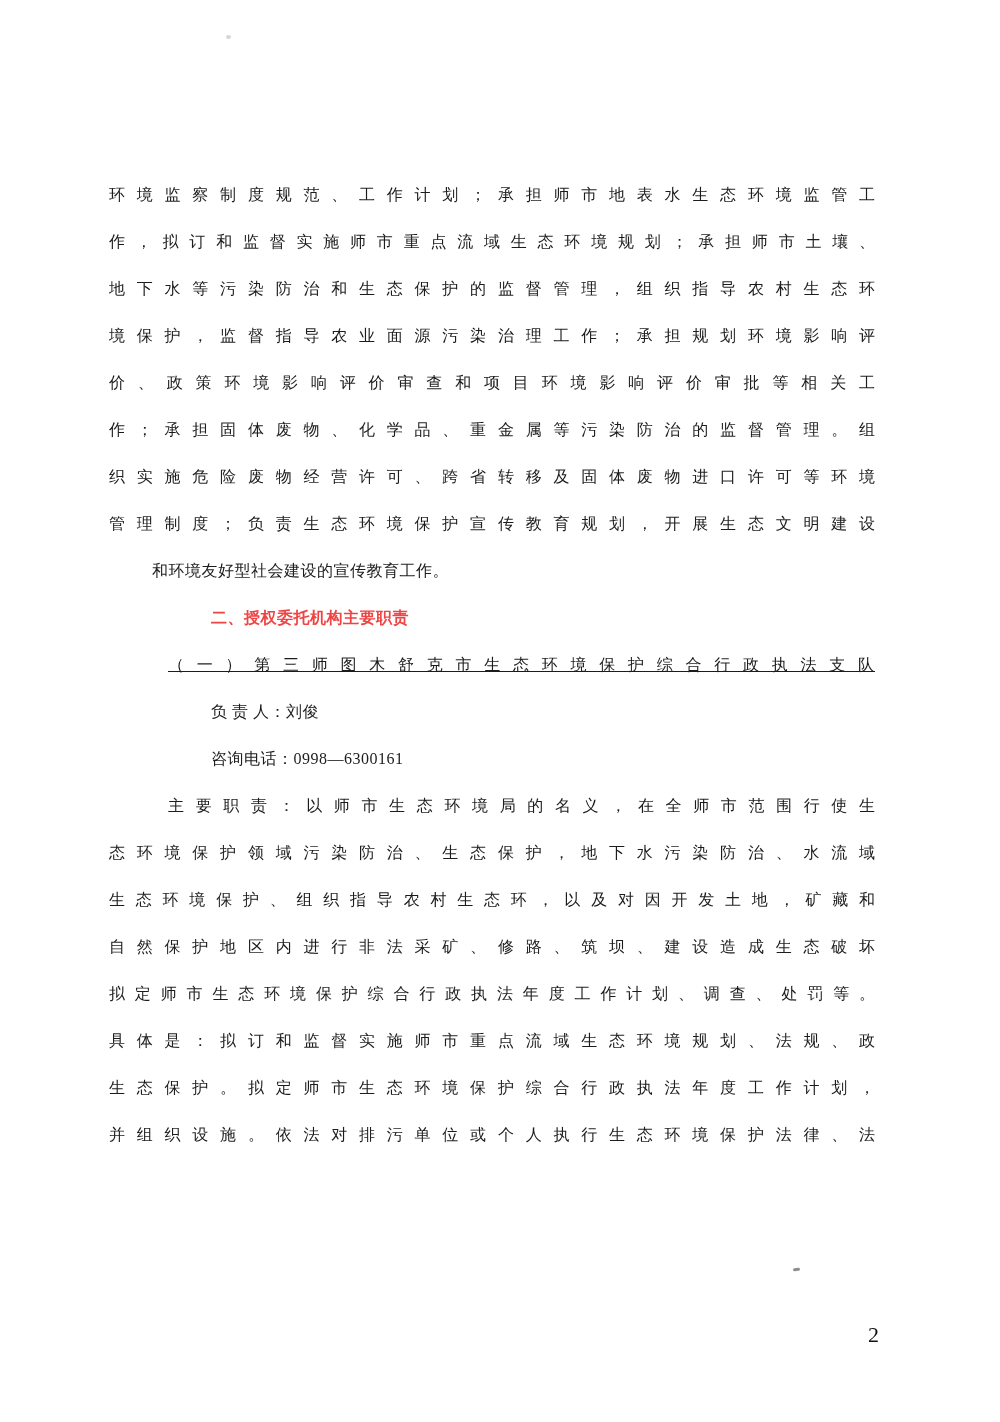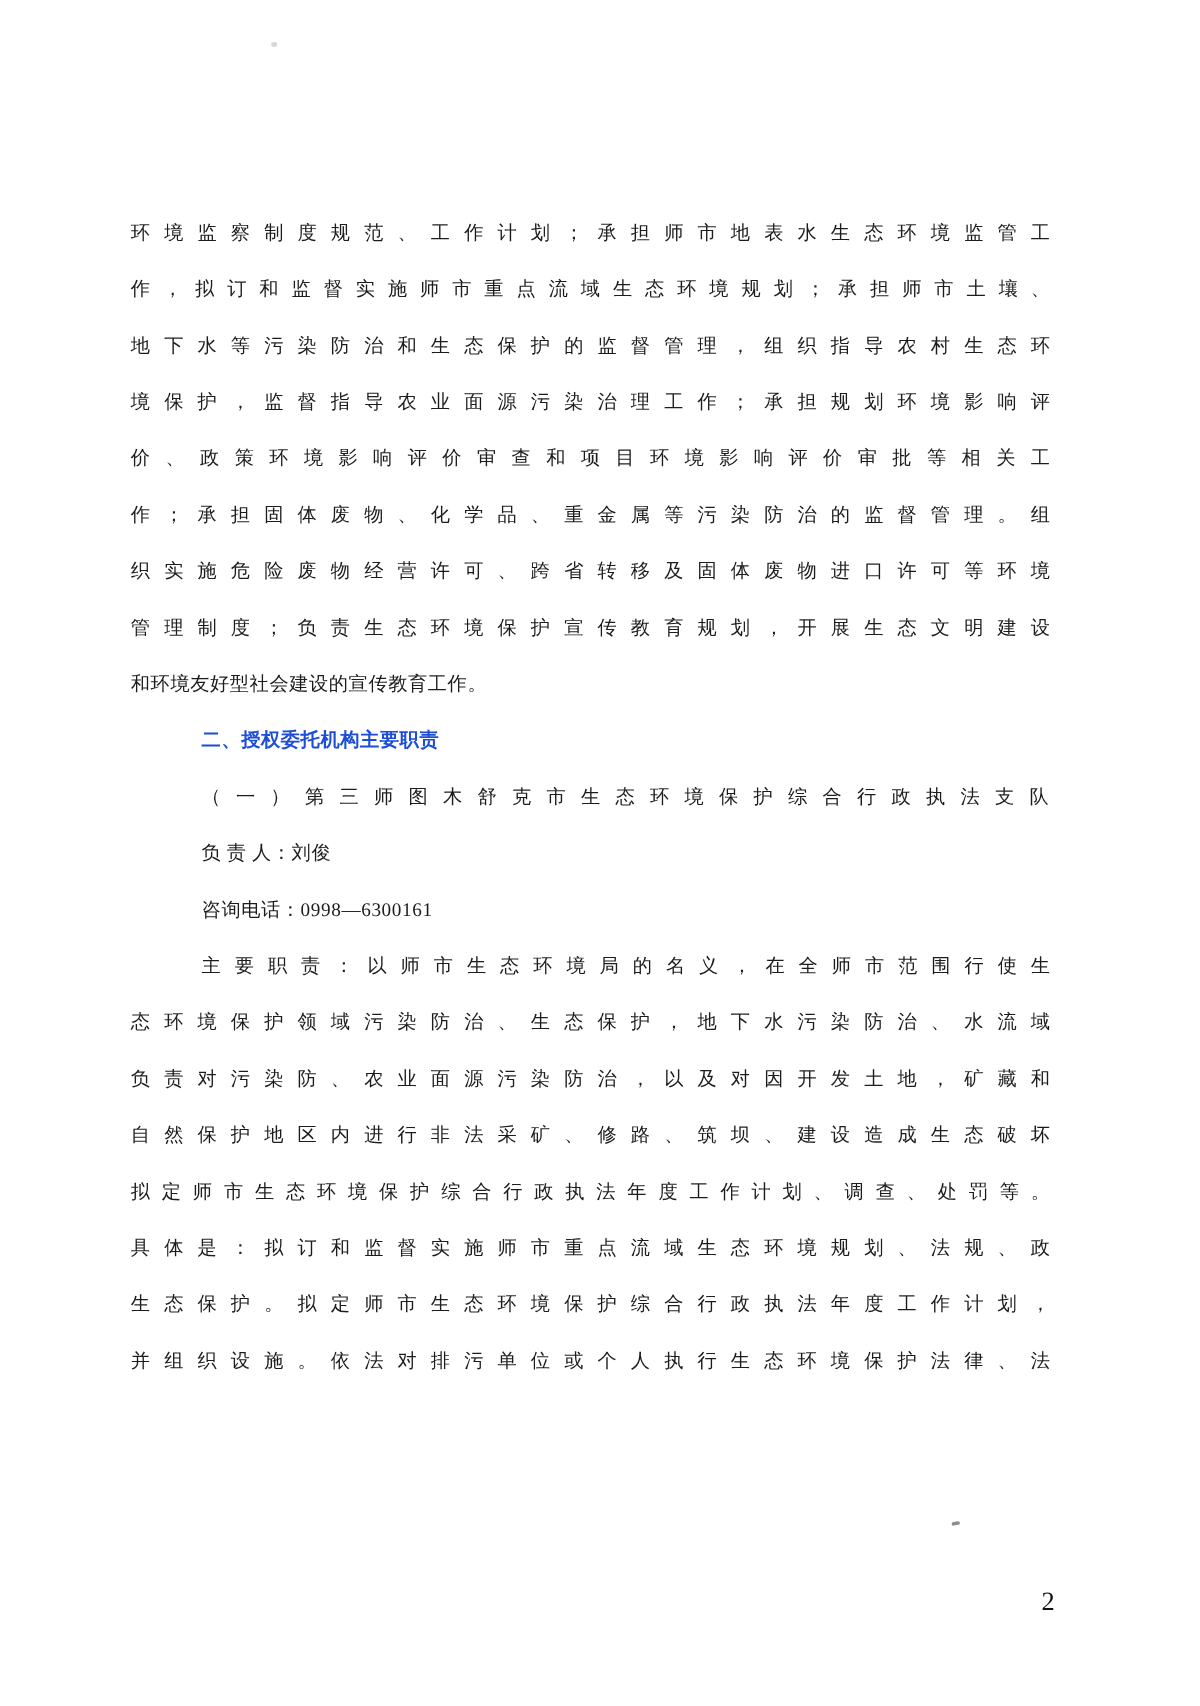--- a/index.html
+++ b/index.html
@@ -26,31 +26,33 @@
     height: 47px;
     text-align: justify;
     text-align-last: justify;
     text-justify: inter-character;
     white-space: nowrap;
   }
   .ln.short {
     text-align: center;
     text-align-last: left;
     letter-spacing: 0.5px;
+    margin-left: 43px;
   }
   .ind { text-indent: 59px; }
   .heading {
     font-family: "Liberation Sans", "DejaVu Sans", sans-serif;
     font-weight: bold;
     letter-spacing: 2px;
-    color: #1d4ed8;
+    color: #ef4444;
   }
   .org-line {
     
     letter-spacing: 1px;
+    text-decoration: underline;
   }
   .page-number {
     position: absolute;
     left: 868px;
     top: 1322px;
     width: 30px;
     font-size: 22px;
     line-height: 26px;
     text-align: left;
     color: #111111;
@@ -97,21 +99,21 @@
 
     <div class="ln short ind heading">二、授权委托机构主要职责</div>
 
     <div class="ln ind org-line">（一）第三师图木舒克市生态环境保护综合行政执法支队</div>
 
     <div class="ln short ind">负 责 人：刘俊</div>
     <div class="ln short ind">咨询电话：0998—6300161</div>
 
     <div class="ln ind">主要职责：以师市生态环境局的名义，在全师市范围行使生</div>
     <div class="ln">态环境保护领域污染防治、生态保护，地下水污染防治、水流域</div>
-    <div class="ln">负责对污染防、农业面源污染防治，以及对因开发土地，矿藏和</div>
+    <div class="ln">生态环境保护、组织指导农村生态环，以及对因开发土地，矿藏和</div>
     <div class="ln">自然保护地区内进行非法采矿、修路、筑坝、建设造成生态破坏</div>
     <div class="ln">拟定师市生态环境保护综合行政执法年度工作计划、调查、处罚等。</div>
     <div class="ln">具体是：拟订和监督实施师市重点流域生态环境规划、法规、政</div>
     <div class="ln">生态保护。拟定师市生态环境保护综合行政执法年度工作计划，</div>
     <div class="ln">并组织设施。依法对排污单位或个人执行生态环境保护法律、法</div>
 
   </div>
 
   <div class="speck-right"></div>
 

